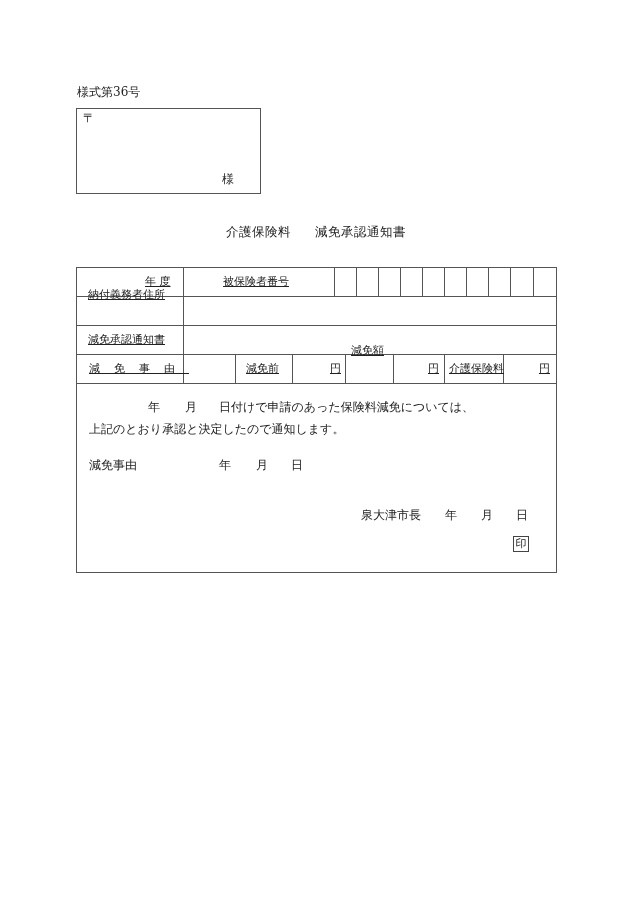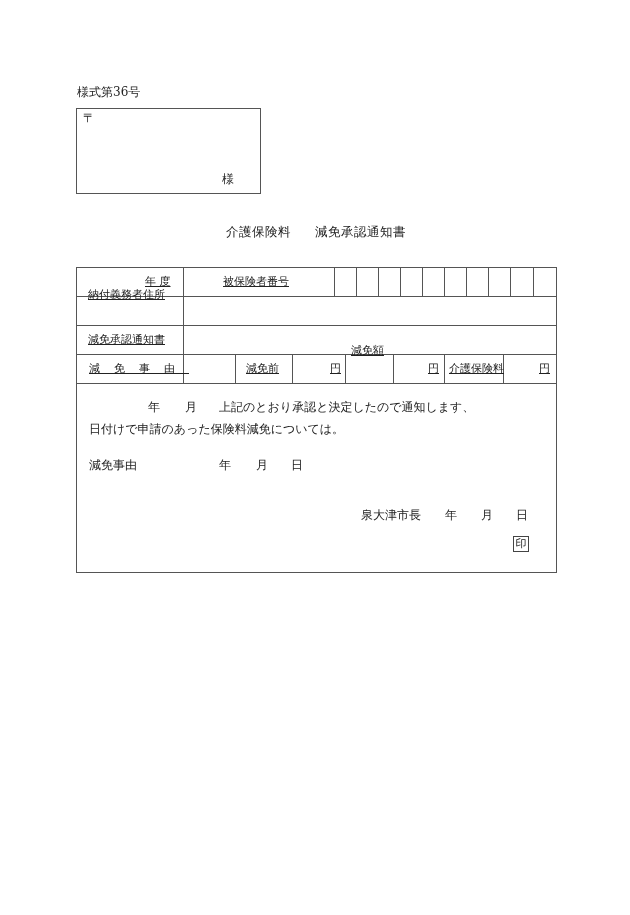--- a/index.html
+++ b/index.html
@@ -87,22 +87,22 @@
 <div class="cell" style="left:184px; top:355px; width:51px; height:28px"></div>
 <div class="cell" style="left:246px; top:362px">減免前</div>
 <div class="cell" style="left:330px; top:362px">円</div>
 <div class="cell" style="left:351px; top:344px">減免額</div>
 <div class="cell" style="left:428px; top:362px">円</div>
 <div class="cell" style="left:449px; top:362px">介護保険料</div>
 <div class="cell" style="left:539px; top:362px">円</div>
 
 <div class="body-text" style="left:148px; top:399px">年</div>
 <div class="body-text" style="left:185px; top:399px">月</div>
-<div class="body-text" style="left:219px; top:399px">上記のとおり承認と決定したので通知します、</div>
-<div class="body-text" style="left:89px; top:421px">日付けで申請のあった保険料減免については。</div>
+<div class="body-text" style="left:219px; top:399px">日付けで申請のあった保険料減免については、</div>
+<div class="body-text" style="left:89px; top:421px">上記のとおり承認と決定したので通知します。</div>
 <div class="body-text" style="left:89px; top:457px">減免事由</div>
 <div class="body-text" style="left:219px; top:457px">年</div>
 <div class="body-text" style="left:256px; top:457px">月</div>
 <div class="body-text" style="left:291px; top:457px">日</div>
 
 <div class="body-text" style="left:445px; top:507px">年</div>
 <div class="body-text" style="left:481px; top:507px">月</div>
 <div class="body-text" style="left:516px; top:507px">日</div>
 <div class="body-text" style="left:361px; top:507px">泉大津市長</div>
 <div class="seal">印</div>

